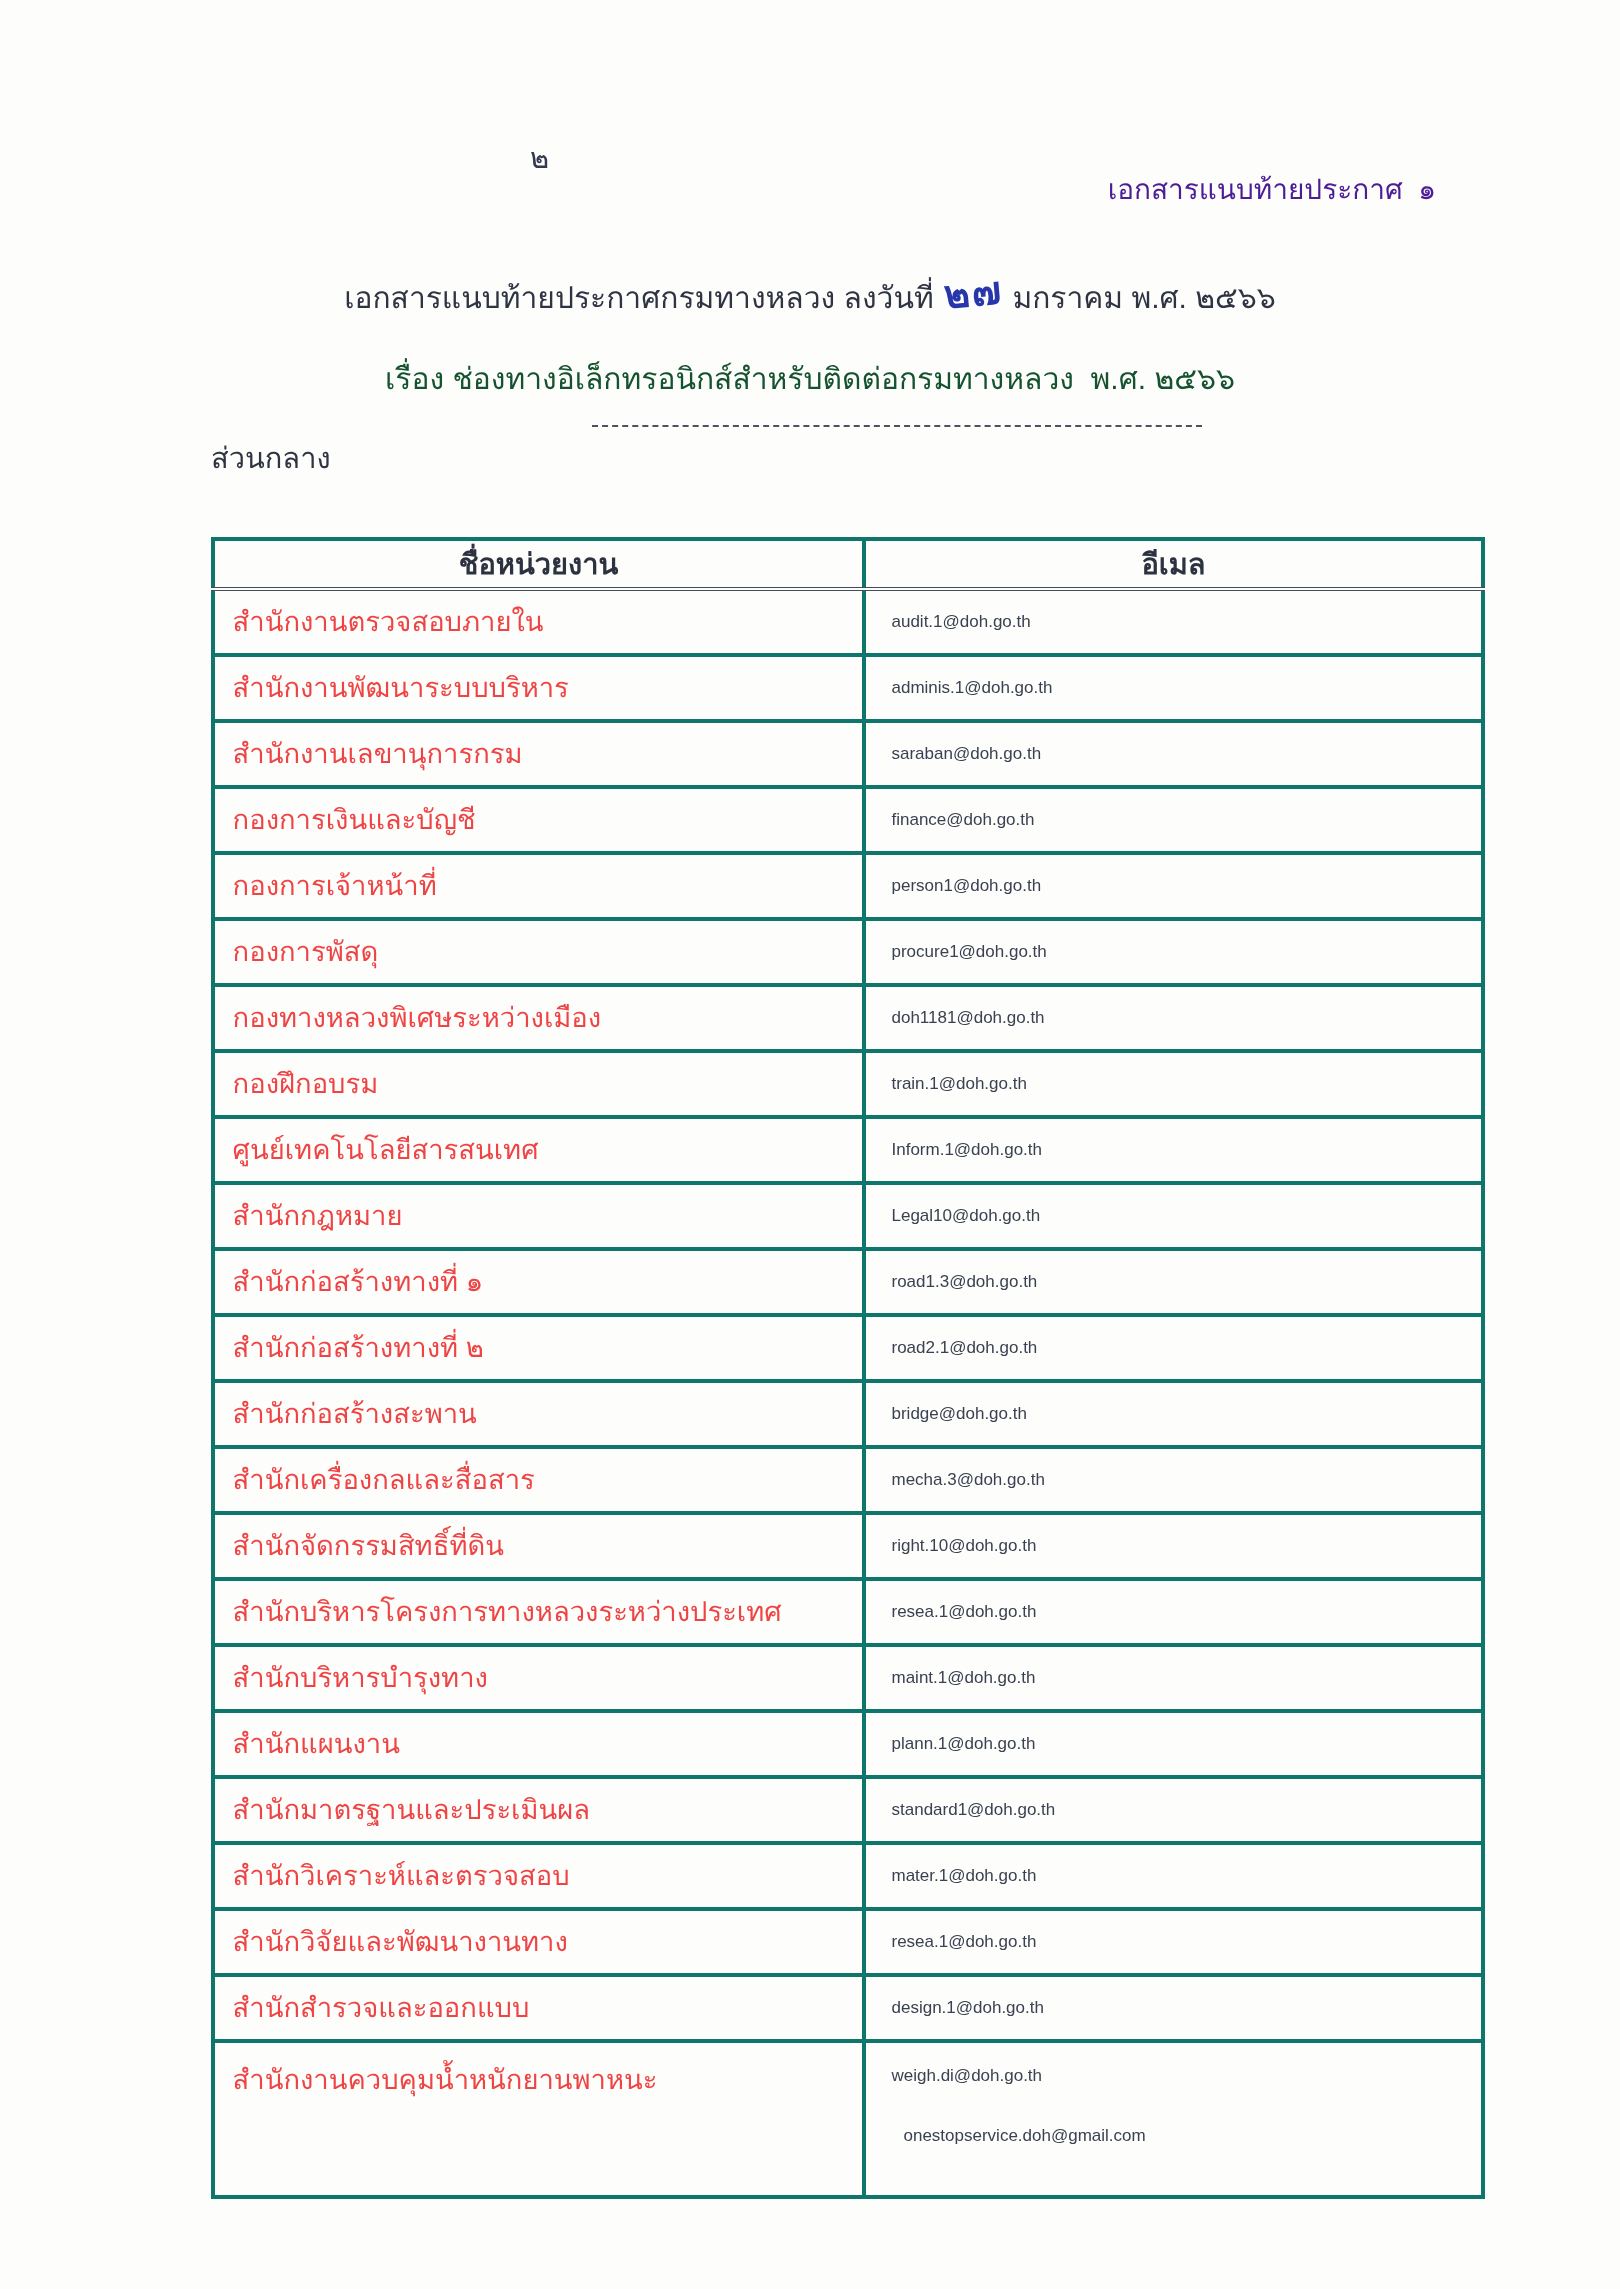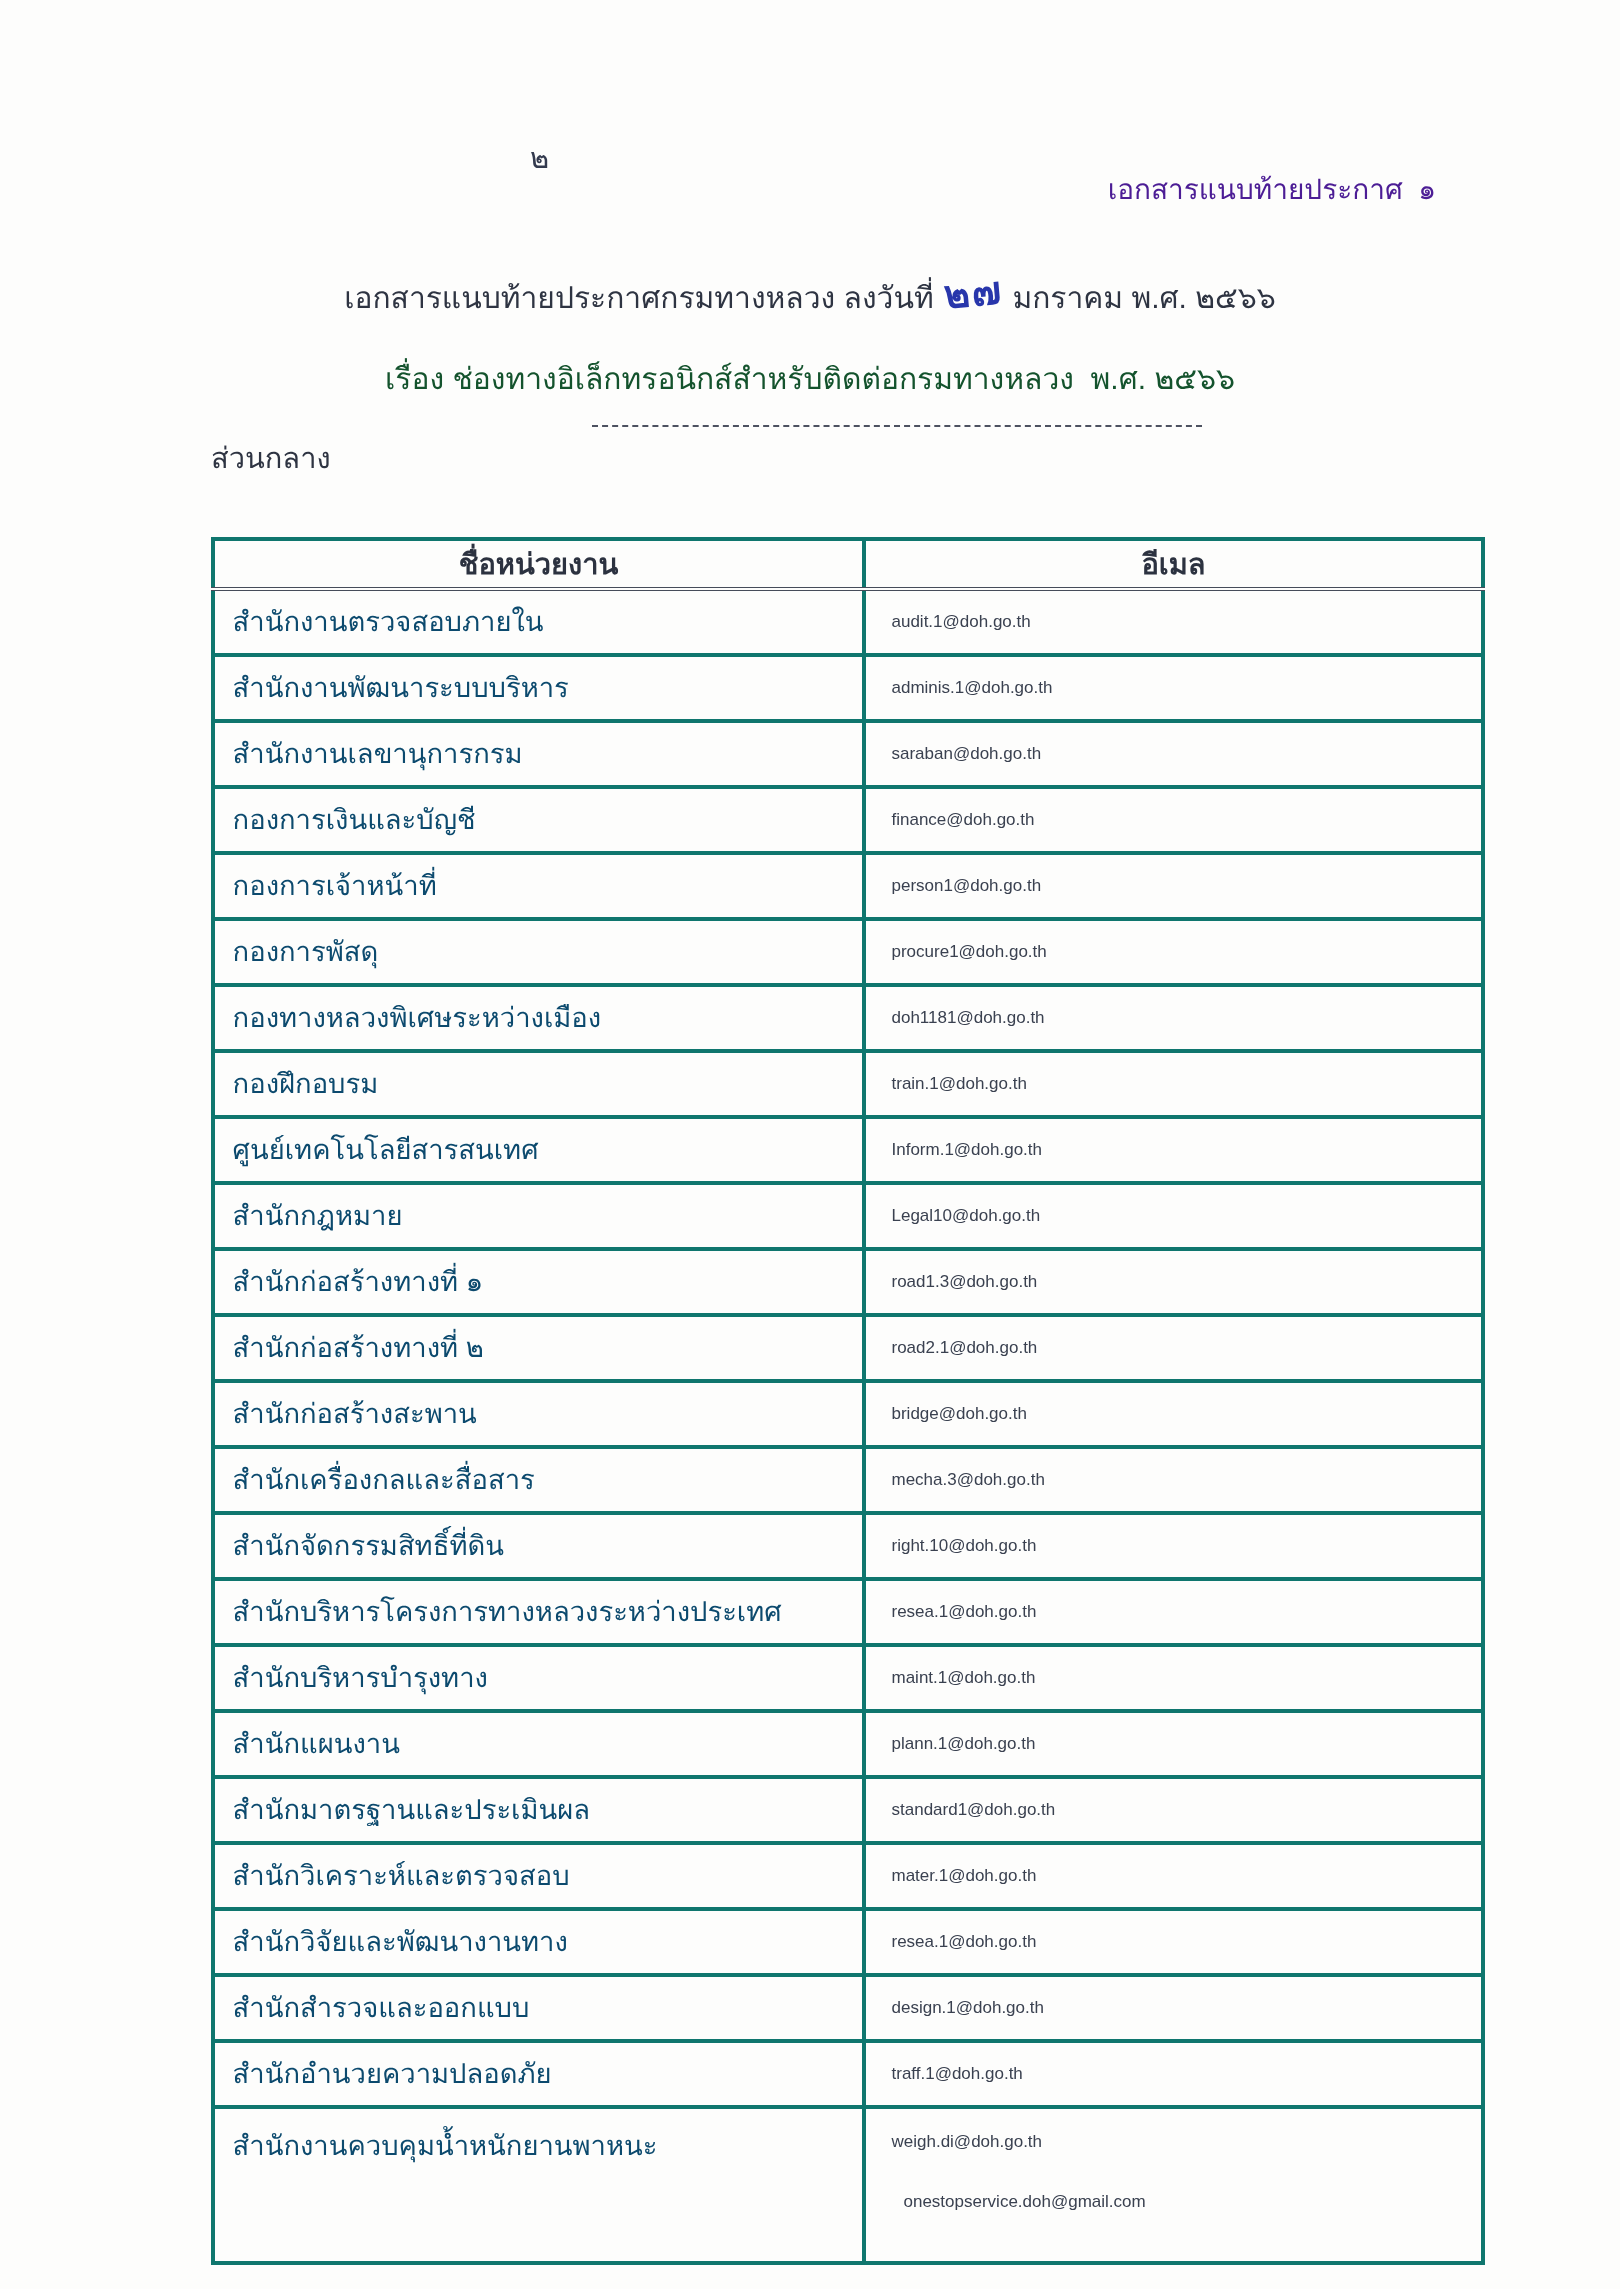--- a/index.html
+++ b/index.html
@@ -86,21 +86,21 @@
     color: #2c3240;
     text-align: center;
     border-bottom: 4.9px double #464c5a;
     padding: 0;
   }
   .col-name  { width: 647px; }
   .col-email { width: 615px; }
   .org-table td { height: 58px; vertical-align: middle; }
   .cell-name {
     font-size: 27.4px;
-    color: #0c4a6e;
+    color: #ef4444;
     padding: 2px 9.8px 2px 17.6px;
     line-height: 1.25;
   }
   .cell-email {
     font-size: 17px;
     color: #3a4150;
     padding: 2px 9.8px 2px 25.5px;
     line-height: 1.25;
   }
   .email-line { white-space: nowrap; }
@@ -260,26 +260,20 @@
           <td class="cell-email">
             <div class="email-line">resea.1@doh.go.th</div>
           </td>
         </tr>
         <tr>
           <td class="cell-name">สำนักสำรวจและออกแบบ</td>
           <td class="cell-email">
             <div class="email-line">design.1@doh.go.th</div>
           </td>
         </tr>
-        <tr>
-          <td class="cell-name">สำนักอำนวยความปลอดภัย</td>
-          <td class="cell-email">
-            <div class="email-line">traff.1@doh.go.th</div>
-          </td>
-        </tr>
         <tr class="tall-row">
           <td class="cell-name">สำนักงานควบคุมน้ำหนักยานพาหนะ</td>
           <td class="cell-email">
             <div class="email-line">weigh.di@doh.go.th</div>
             <div class="email-line">onestopservice.doh@gmail.com</div>
           </td>
         </tr>
       </tbody>
   </table>
 

